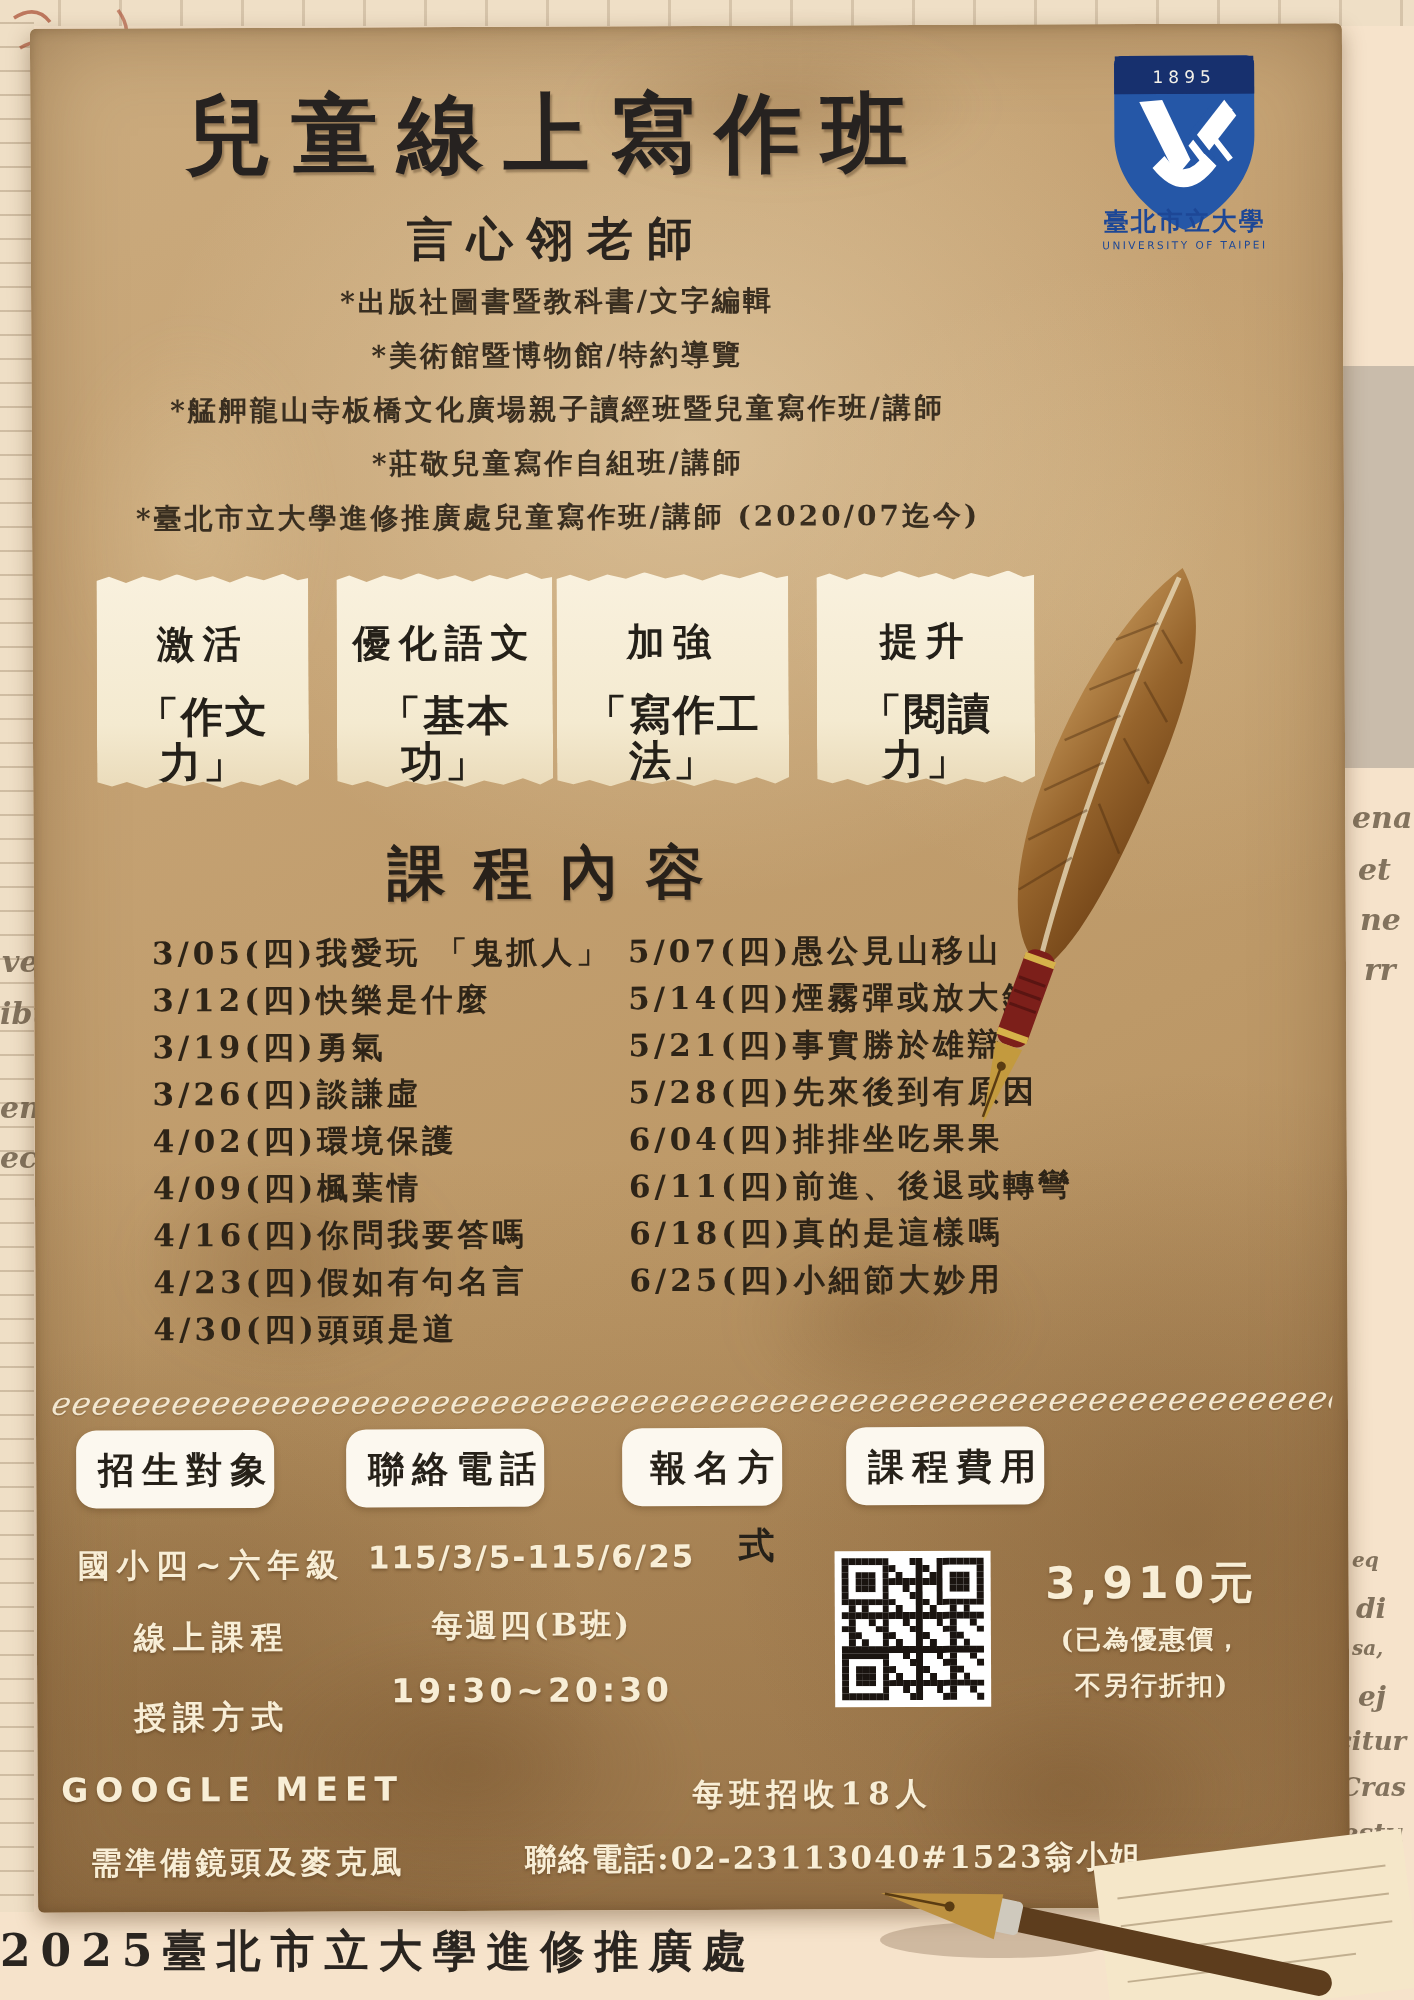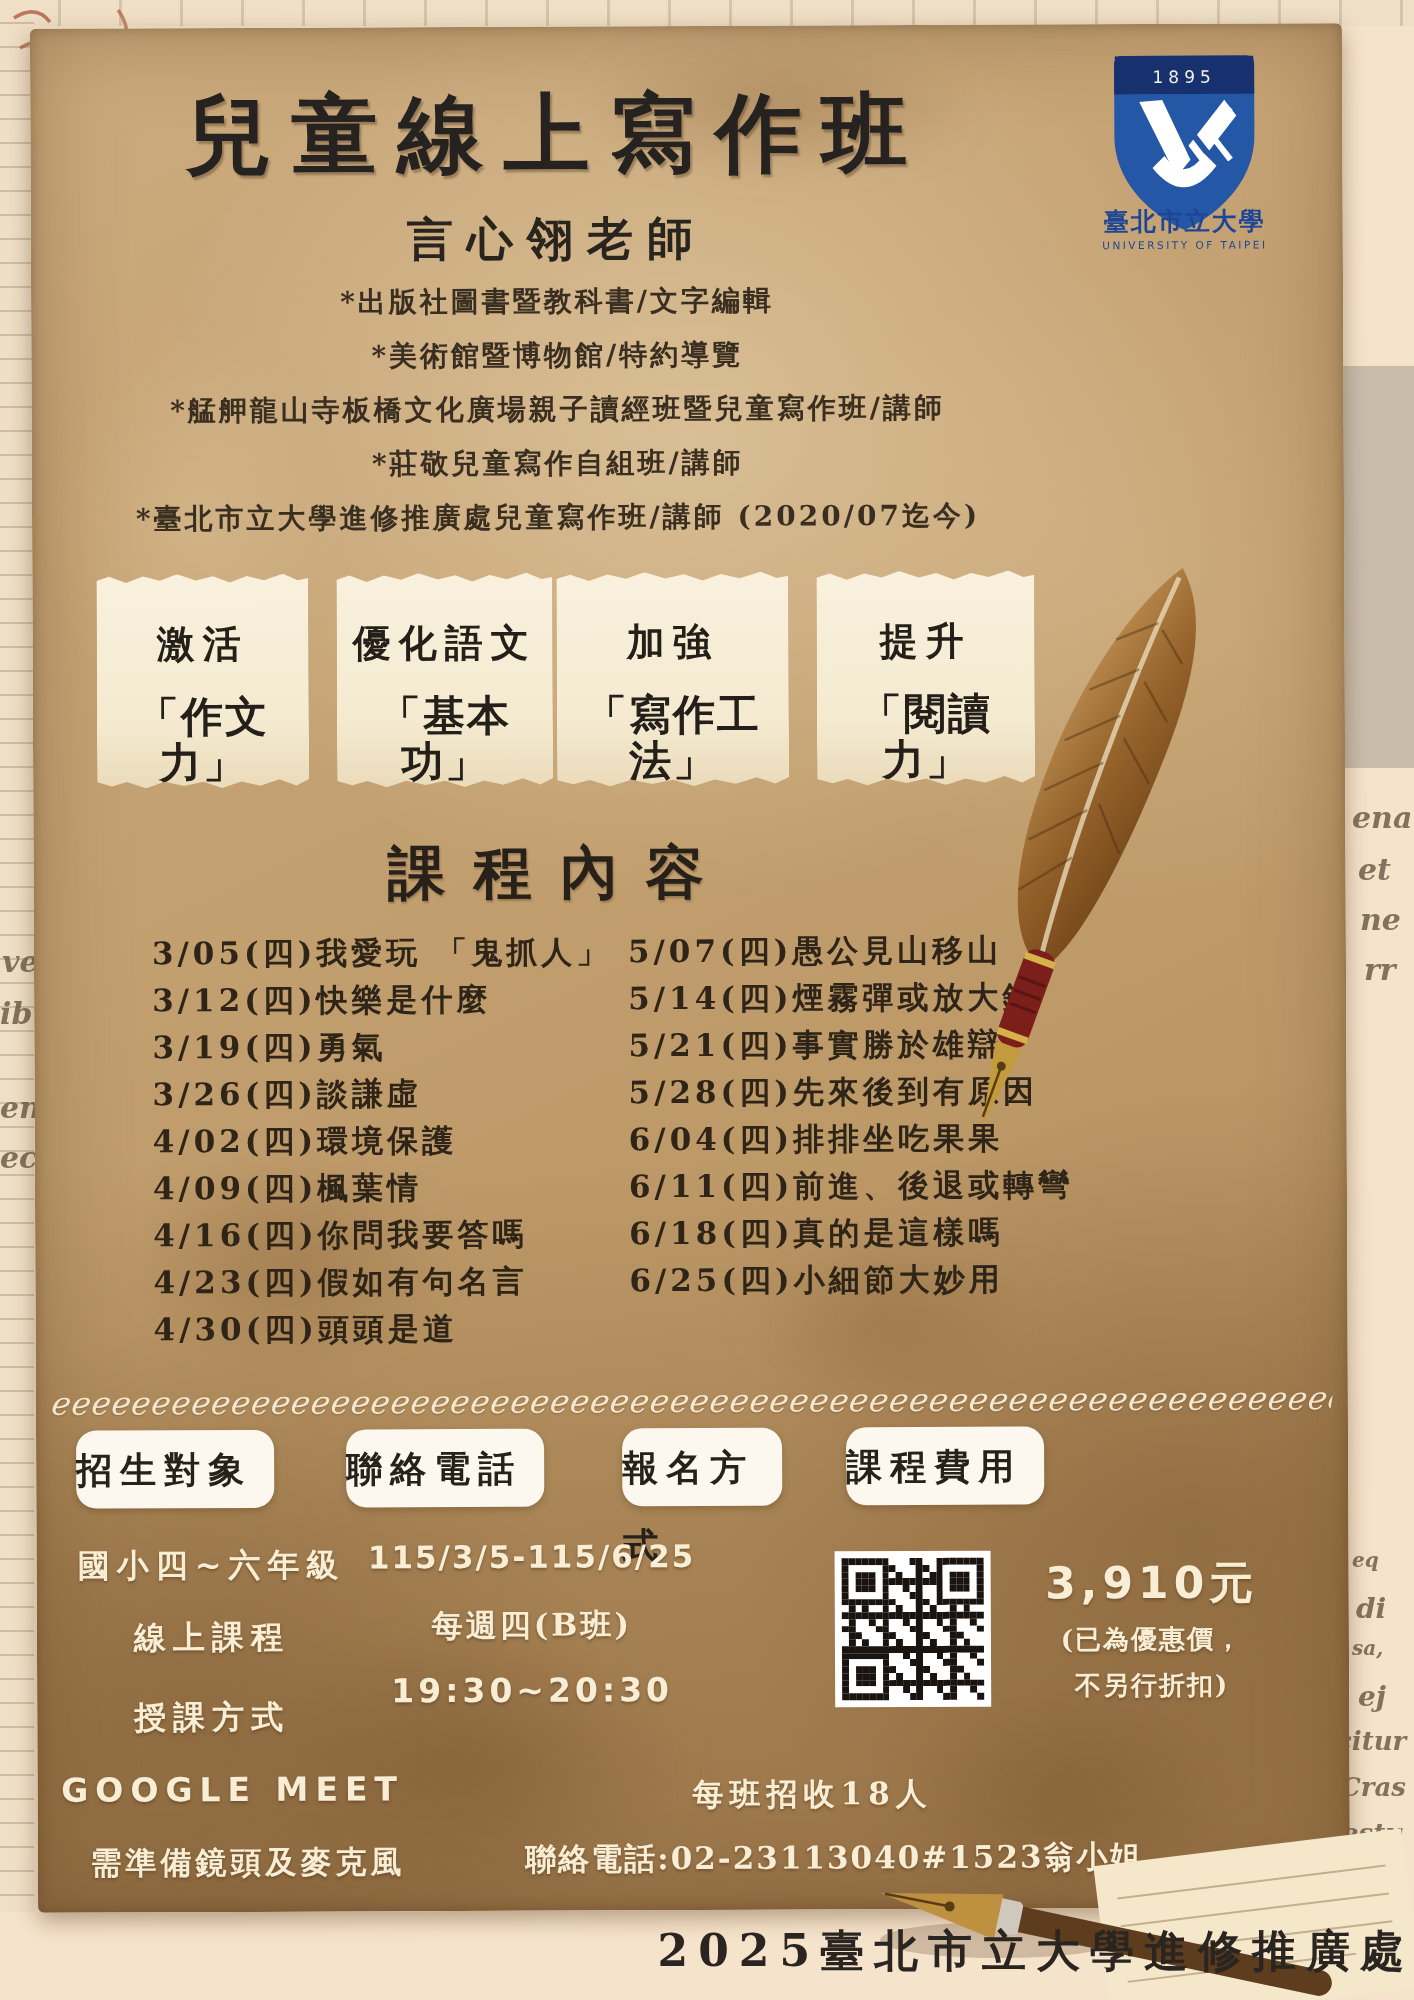--- a/index.html
+++ b/index.html
@@ -48,34 +48,34 @@
 
   .course-title{left:0;top:808px;width:1052px;font-size:58px;letter-spacing:28px;color:#28211a;
     text-shadow:1px 2px 2px rgba(60,40,20,.3);}
   .ccol{position:absolute;top:902px;}
   .crow{height:47px;line-height:47px;font-size:31px;letter-spacing:4px;font-weight:700;color:#2e2417;white-space:nowrap;}
 
   .divider{position:absolute;left:16px;top:1356px;width:1280px;height:42px;overflow:hidden;
     white-space:nowrap;font-style:italic;font-size:32px;letter-spacing:1px;color:#f7edd7;
     transform:skewX(-10deg);opacity:.95;text-shadow:0 1px 2px rgba(90,60,30,.4);}
 
-  .pill{position:absolute;top:1402px;height:78px;line-height:78px;text-align:left;
+  .pill{position:absolute;top:1402px;height:78px;line-height:78px;text-align:right;
     background:#fcf8ef;border-radius:20px;font-size:36px;font-weight:700;letter-spacing:8px;
     color:#262119;box-shadow:0 3px 6px rgba(90,60,30,.35);}
 
   .cream{position:absolute;text-align:center;color:#f8eed6;font-weight:700;
     text-shadow:0 2px 3px rgba(85,55,25,.5);white-space:nowrap;}
 
   .qr{position:absolute;left:798px;top:1526px;width:156px;height:156px;background:#ffffff;
     padding:7px;box-sizing:border-box;display:grid;
     grid-template-columns:repeat(21,1fr);grid-template-rows:repeat(21,1fr);}
   .qm{background:#ffffff;}
   .qm.on{background:#1a1410;}
 
-  .footer{position:absolute;left:0;top:1922px;width:1414px;text-align:right;z-index:3;
+  .footer{position:absolute;left:0;top:1922px;width:1414px;text-align:left;z-index:3;
     font-size:44px;font-weight:700;letter-spacing:10px;color:#2a2520;}
 
   .deco-svg{position:absolute;z-index:3;pointer-events:none;}
 </style>
 </head>
 <body>
 
 <div class="canvas">
 
   <div class="topstrip"></div>

